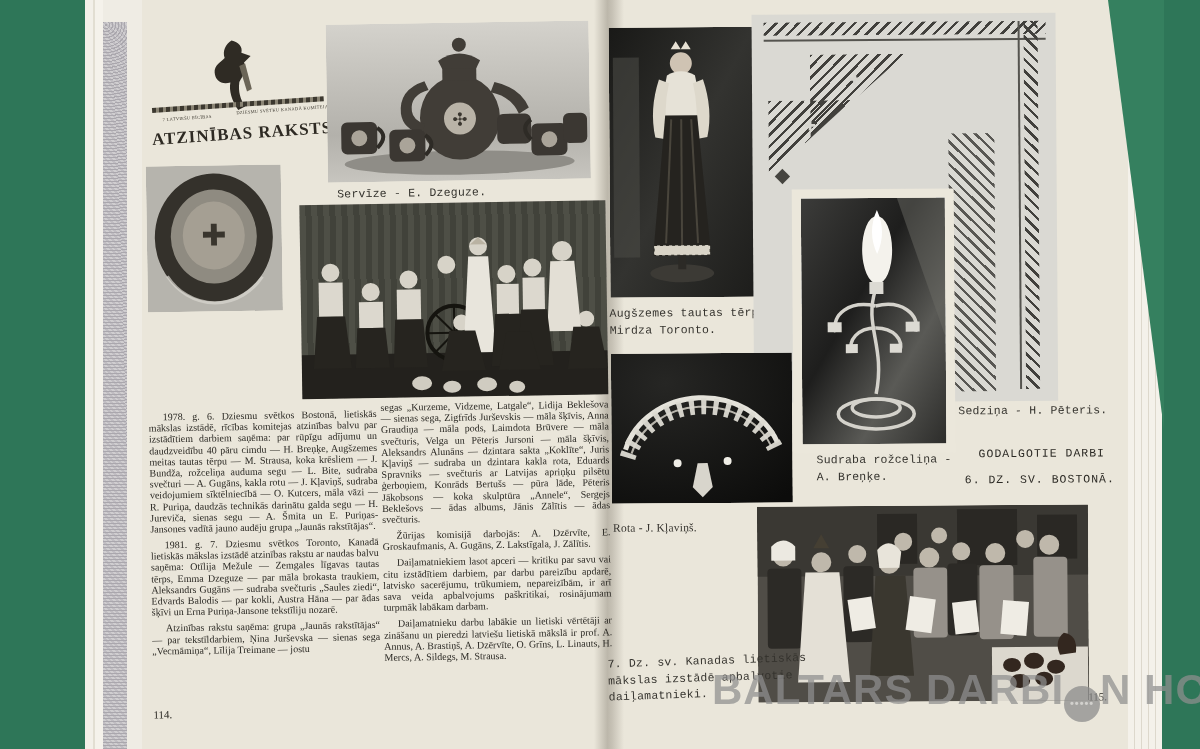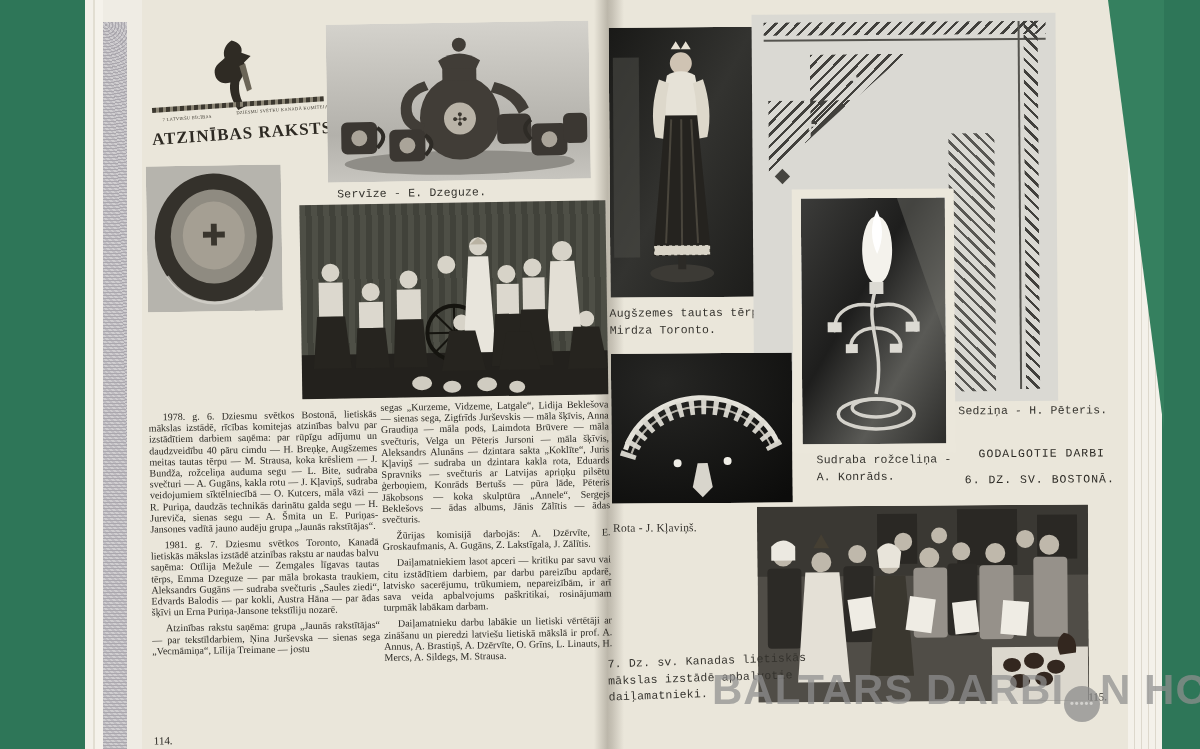--- a/index.html
+++ b/index.html
@@ -185,21 +185,21 @@
     <p class="ind">1978. g. 6. Dziesmu svētkos Bostonā, lietiskās mākslas izstādē, rīcības komitejas atzinības balvu par izstādītiem darbiem saņēma: par rūpīgu adījumu un daudzveidību 40 pāru cimdu — H. Breņķe, Augšzemes meitas tautas tērpu — M. Strausa, koka krēsliem — J. Bundža, rožceliņa auduma segu — L. Bite, sudraba svečturi — A. Gugāns, kakla rotu — J. Kļaviņš, sudraba veidojumiem sīktēlniecībā — O. Kutcers, māla vāzi — R. Puriņa, daudzās technikās darinātu galda segu — H. Jureviča, sienas segu — A. Šmita un E. Puriņas-Jansones vadītā jauno audēju grupa „Jaunās rakstītājas“.</p>
     <p class="ind">1981. g. 7. Dziesmu svētkos Toronto, Kanadā lietiskās mākslas izstādē atzinības rakstu ar naudas balvu saņēma: Otīlija Mežule — Zemgales līgavas tautas tērps, Emma Dzeguze — par māla brokasta traukiem, Aleksandrs Gugāns — sudraba svečturis „Saules ziedi“, Edvards Balodis — par kokli, Austra Hāna — par ādas šķīvi un Erna Puriņa-Jansone tekstīliju nozarē.</p>
     <p class="ind">Atzinības rakstu saņēma: grupa „Jaunās rakstītājas“ — par tekstīldarbiem, Ņina Jurševska — sienas sega „Vecmāmiņa“, Līlija Treimane — jostu</p>
   </div>
   <div class="abs bodycol" style="left:240px;top:402px;width:228px;">
     <p>segas „Kurzeme, Vidzeme, Latgale“, Lidija Beklešova — sienas sega, Zigfrīds Jurševskis — māla šķīvis, Anna Graudiņa — māla pods, Laimdota Brūvere — māla svečturis, Velga un Pēteris Jursoni — māla šķīvis, Aleksandrs Alunāns — dzintara sakta „Koklīte“, Juris Kļaviņš — sudraba un dzintara kakla rota, Eduards Spravniks — svečturis ar Latvijas apriņķu pilsētu ģerboņiem, Konrāds Bertušs — pūra lāde, Pēteris Jākobsons — koka skulptūra „Annele“, Sergejs Beklešovs — ādas albums, Jānis Zālītis — ādas svečturis.</p>
     <p class="ind">Žūrijas komisijā darbojās: A. Dzērvīte, E. Groskaufmanis, A. Gugāns, Z. Lakstīgala, J. Zālītis.</p>
     <p class="ind">Daiļamatniekiem lasot apceri — kritiku par savu vai citu izstādītiem darbiem, par darbu pareizību apdarē, latvisko sacerējumu, trūkumiem, nepareizībām, ir arī sava veida apbalvojums paškritikai, rosinājumam turpmāk labākam darbam.</p>
     <p class="ind">Daiļamatnieku darbu labākie un lietiski vērtētāji ar zināšanu un pieredzi latviešu lietiskā mākslā ir prof. A. Annus, A. Brastiņš, A. Dzērvīte, O. Grīns, L. Linauts, H. Mercs, A. Sildegs, M. Strausa.</p>
   </div>
-  <div class="abs pagenum" style="left:8px;top:731px;">114.</div>
+  <div class="abs pagenum" style="left:8px;top:705px;">114.</div>
 </div>
 
 <div class="abs page-right-inner">
 
   <div class="photo" style="left:7px;top:26px;width:145px;height:270px;">
     <svg viewBox="0 0 145 270">
       <defs>
           <linearGradient id="mnbg" x1="0" y1="0" x2="1" y2="1">
         <stop offset="0" stop-color="#191917"></stop>
             <stop offset=".5" stop-color="#333330"></stop>
@@ -273,21 +273,21 @@
       <g fill="#dcdad3">
         <rect x="26" y="124" width="14" height="10"></rect>
           <rect x="104" y="124" width="14" height="10"></rect>
         <rect x="44" y="146" width="12" height="9"></rect>
           <rect x="88" y="146" width="12" height="9"></rect>
         <rect x="68" y="84" width="14" height="12"></rect>
       </g>
     </svg>
   </div>
   <div class="abs caption" style="left:212px;top:452px;">Sudraba rožceliņa -</div>
-  <div class="abs caption" style="left:212px;top:469px;">A. Konrāds.</div>
+  <div class="abs caption" style="left:212px;top:469px;">A. Breņķe.</div>
 
   <div class="abs heading" style="left:362px;top:448px;margin-left:12px;">GODALGOTIE DARBI</div>
   <div class="abs heading" style="left:360px;top:474px;">6. DZ. SV.  BOSTONĀ.</div>
 
   <div class="photo" style="left:7px;top:352px;width:181px;height:150px;">
     <svg viewBox="0 0 181 150">
       <defs>
           <radialGradient id="nkbg" cx=".3" cy=".2" r="1">
         <stop offset="0" stop-color="#262624"></stop>
             <stop offset="1" stop-color="#0c0c0b"></stop>

